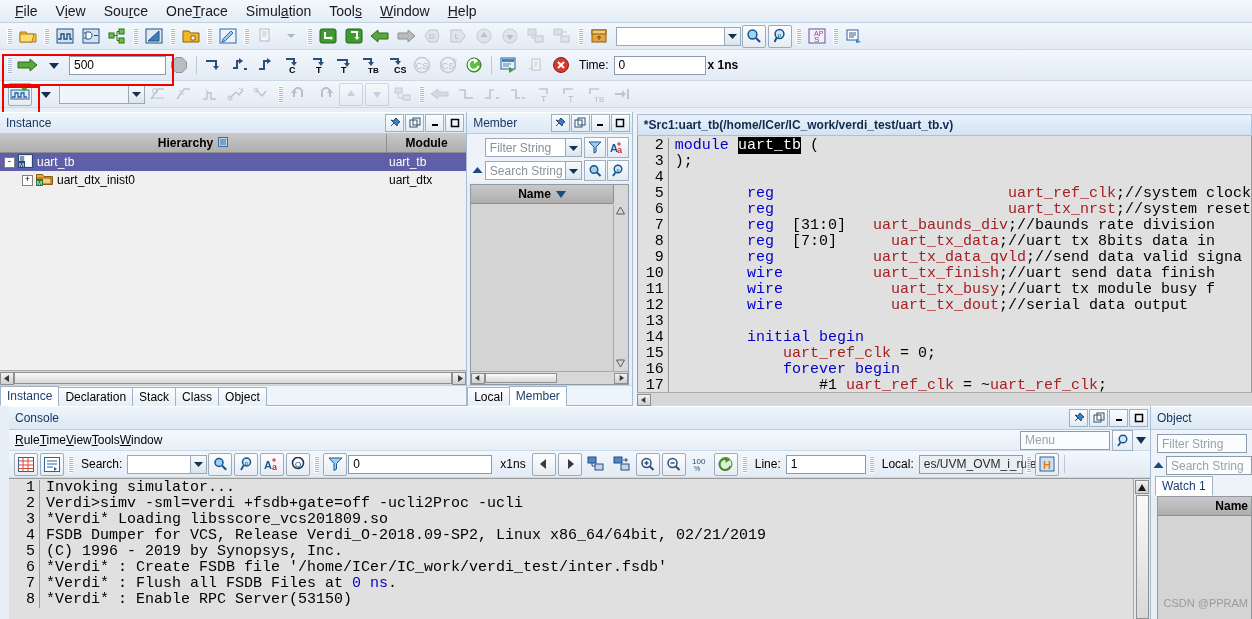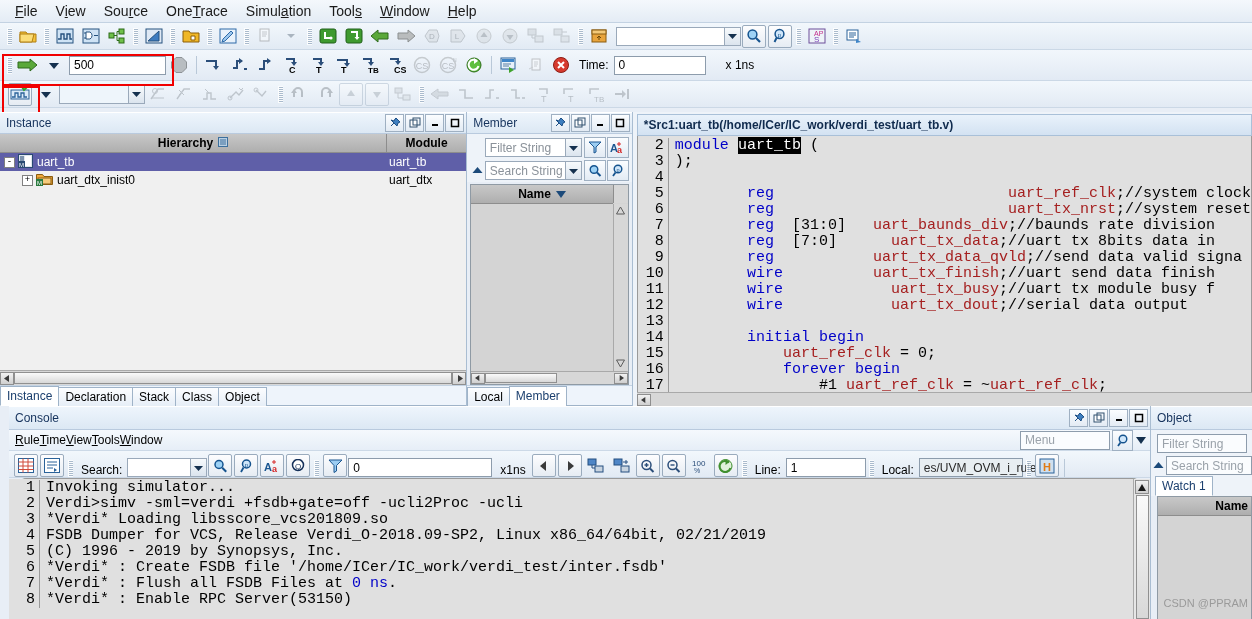--- a/index.html
+++ b/index.html
@@ -402,21 +402,21 @@
     <div class="ib">
       <svg width="18" height="18" viewBox="0 0 18 18">
           <circle cx="9" cy="9" r="7.5" fill="#d63a2e" stroke="#8d1d14"></circle>
           <path d="M6 6l6 6M12 6l-6 6" stroke="#fff" stroke-width="2"></path>
         </svg>
     </div>
     <div class="lbl">Time:</div>
     <div class="txtin" style="width:92px;">
       <span>0</span>
     </div>
-    <div class="lbl" style="padding-left:20px;">x 1ns</div>
+    <div class="lbl" style="padding-left:2px;font-weight:bold;">x 1ns</div>
   </div>
 
   <div class="tbrow r3">
     <div class="ib framed" style="margin-left:4px;">
       <svg width="20" height="16" viewBox="0 0 20 16">
           <rect x="1" y="4" width="18" height="9" fill="#dbeaf8" stroke="#2a6299"></rect>
           <path d="M2 11h3V7h3v4h3V7h3v4h3" fill="none" stroke="#2a6299" stroke-width="1.3"></path>
           <path d="M12 1l2 3 4-4" stroke="#2fa32d" stroke-width="2" fill="none"></path>
         </svg>
     </div>
@@ -858,21 +858,21 @@
               </svg>
           </span>
           <span style="margin-left:3px;">
             <svg width="10" height="7" viewBox="0 0 10 7">
                 <path d="M0 0h10L5 7z" fill="#15314f"></path>
               </svg>
           </span>
         </div>
       </div>
 
-      <div class="tbrow" style="height:26px;align-items:flex-end;">
+      <div class="tbrow" style="height:26px;">
         <div class="ib framed">
           <svg width="16" height="15" viewBox="0 0 16 15">
               <rect x="0.5" y="0.5" width="15" height="14" fill="#fff" stroke="#2a6299"></rect>
               <path d="M0.5 4h15M0.5 8h15M0.5 11.5h15M5 0.5v14M10 0.5v14" stroke="#d14a3a"></path>
             </svg>
         </div>
         <div class="ib framed">
           <svg width="16" height="15" viewBox="0 0 16 15">
               <rect x="0.5" y="0.5" width="15" height="14" fill="#fff" stroke="#2a6299"></rect>
               <path d="M3 4h10M3 7h10M3 10h6" stroke="#2a6299"></path>
@@ -989,21 +989,21 @@
         <div class="grip"></div>
         <div class="ib framed">
           <svg width="16" height="16" viewBox="0 0 16 16">
               <rect x="1" y="1" width="14" height="14" fill="#cfe0f0" stroke="#2a6299"></rect>
               <text x="8" y="12.5" font-size="11" text-anchor="middle" fill="#e07b16" font-family="Liberation Sans" font-weight="bold">H</text>
             </svg>
         </div>
         <div class="sep"></div>
       </div>
 
-      <div style="flex:1;display:flex;background:#14532d;border-top:1px solid #9a9a9a;border-radius:19px;">
+      <div style="flex:1;display:flex;background:#14532d;border-top:1px solid #9a9a9a;">
         <div class="code" id="log-area" style="flex:1;overflow:hidden;white-space:pre;padding-top:1px;"><div><span class="ln">1</span><span class="cm">Invoking simulator...</span></div><div><span class="ln">2</span><span class="cm">Verdi&gt;simv -sml=verdi +fsdb+gate=off -ucli2Proc -ucli</span></div><div><span class="ln">3</span><span class="cm">*Verdi* Loading libsscore_vcs201809.so</span></div><div><span class="ln">4</span><span class="cm">FSDB Dumper for VCS, Release Verdi_O-2018.09-SP2, Linux x86_64/64bit, 02/21/2019</span></div><div><span class="ln">5</span><span class="cm">(C) 1996 - 2019 by Synopsys, Inc.</span></div><div><span class="ln">6</span><span class="cm">*Verdi* : Create FSDB file '/home/ICer/IC_work/verdi_test/inter.fsdb'</span></div><div><span class="ln">7</span><span class="cm">*Verdi* : Flush all FSDB Files at </span><span class="kw">0 ns</span><span class="cm">.</span></div><div><span class="ln">8</span><span class="cm">*Verdi* : Enable RPC Server(53150)</span></div></div>
         <div class="sb-v" style="width:16px;background:#e6e6e6;border-left:1px solid #a9a9a9;align-items:center;">
           <span class="sb-arrow" style="width:14px;height:14px;margin-top:1px;">
             <svg width="8" height="7" viewBox="0 0 8 7">
                 <path d="M4 0l4 7H0z" fill="#1a1a1a"></path>
               </svg>
           </span>
           <span class="sb-thumb" style="width:13px;flex:1;margin-top:1px;"></span>
         </div>
       </div>

